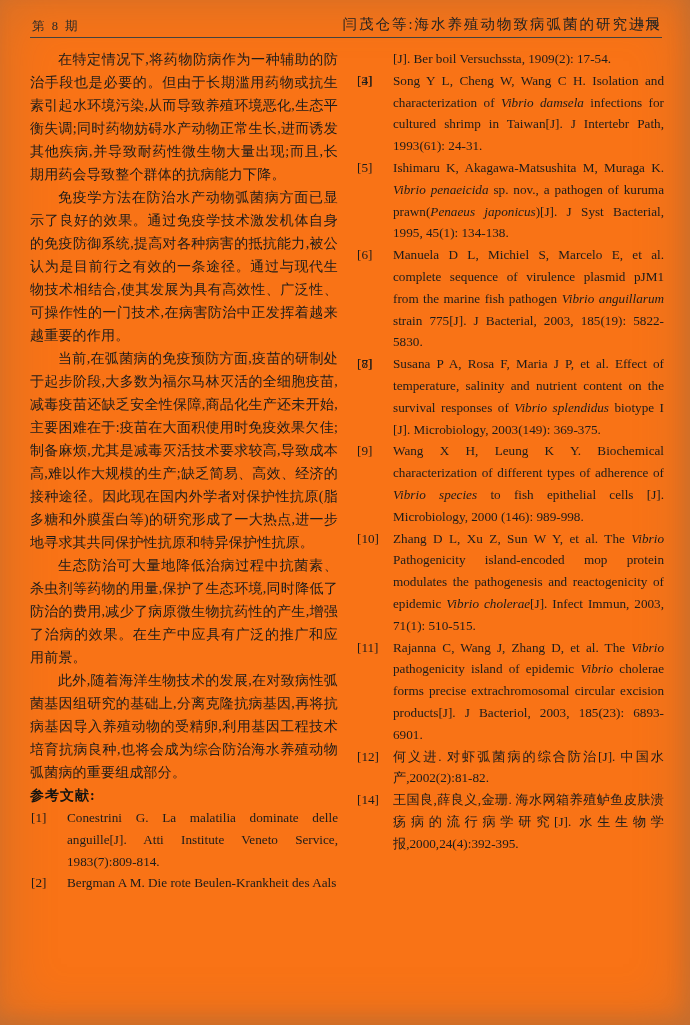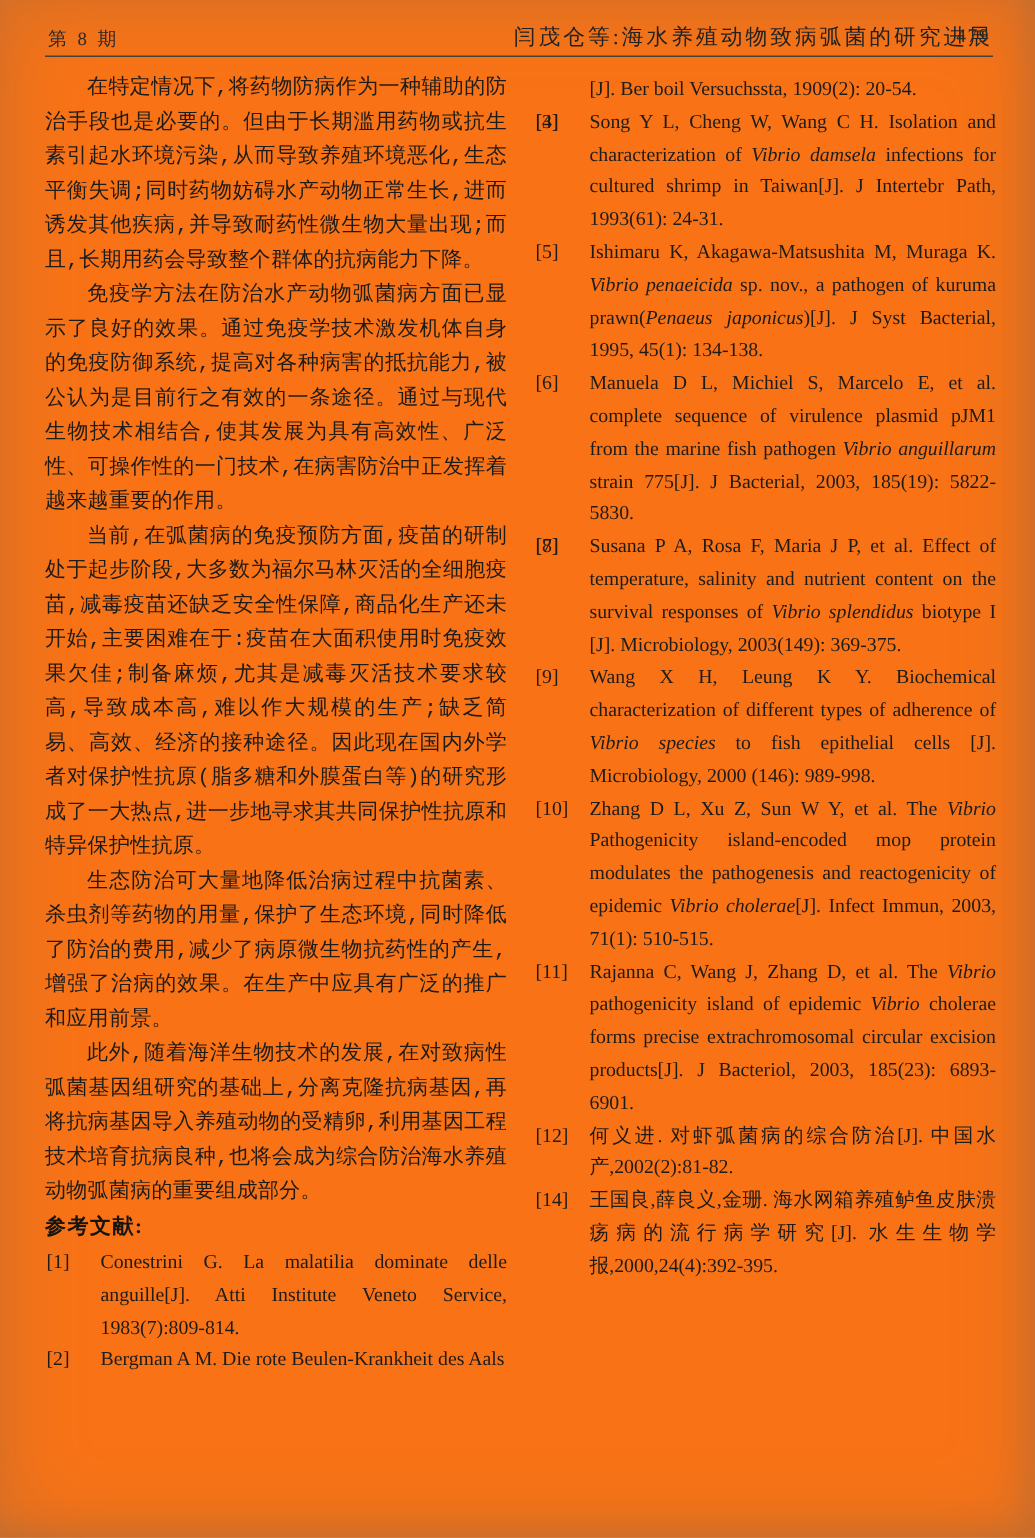--- a/index.html
+++ b/index.html
@@ -33,21 +33,21 @@
   .columns {
     position:absolute; top:48px; left:30px; width:634px; bottom:6px;
     display:flex; gap:18px;
   }
   .col { width:308px; }
   .para {
     margin:0; font-size:14px; line-height:23px;
     text-align:justify; color:#1d1c1a;
     letter-spacing:.2px;
   }
-  .para.indent { text-indent:2em;font-family:Liberation Mono, monospace; }
+  .para.indent { text-indent:2em; }
   .refs-heading {
     font-weight:bold; font-size:14px; line-height:23px;
     margin-top:0; color:#151411; letter-spacing:1px;
   }
   .ref {
     position:relative; padding-left:37px;
     font-size:13.2px; line-height:21.8px;
     text-align:justify; color:#1d1c1a;
   }
   .ref-num { position:absolute; left:1px; top:0; }
@@ -83,21 +83,21 @@
           <div class="ref">
     <span class="ref-num">[2]</span>
     <span class="ref-text"><span>Bergman A M.  Die rote Beulen-Krankheit des Aals</span></span>
   </div>
         </div>
     </div>
     <div class="col">
       <div>
           <div class="ref">
     <span class="ref-num"></span>
-    <span class="ref-text"><span>[J]. Ber boil Versuchssta, 1909(2): 20-54.</span></span>
+    <span class="ref-text"><span>[J]. Ber boil Versuchssta, 1909(2): 17-54.</span></span>
   </div>
           <div class="ref">
     <span class="ref-num">[3]</span>
   </div>
           <div class="ref">
     <span class="ref-num">[4]</span>
     <span class="ref-text"><span>Song Y L, Cheng W, Wang C H. Isolation and characterization of </span><span class="it">Vibrio damsela</span><span> infections for cultured shrimp in Taiwan[J]. J Intertebr Path, 1993(61): 24-31.</span></span>
   </div>
           <div class="ref">
     <span class="ref-num">[5]</span>

